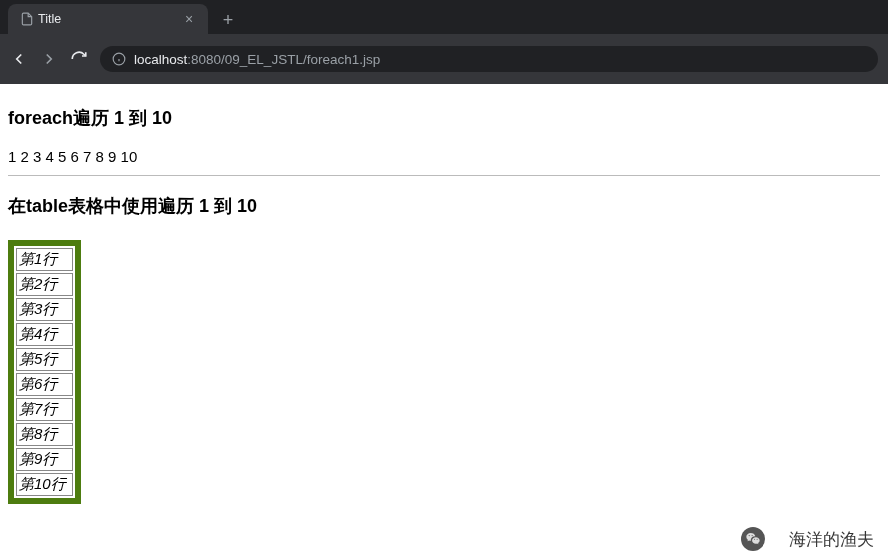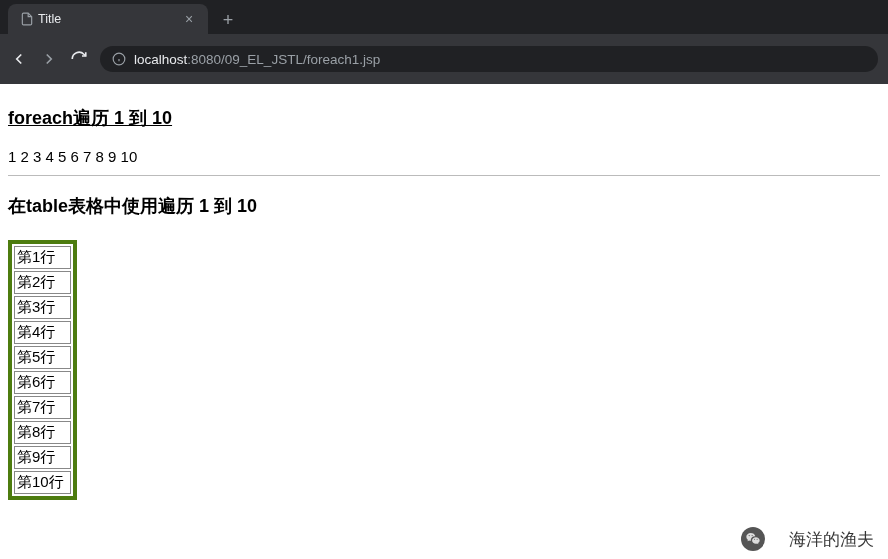--- a/index.html
+++ b/index.html
@@ -38,25 +38,25 @@
     background:#202124; height:26px; border-radius:14px; padding:0 12px;
     color:#9aa0a6; font-size:13.5px;
   }
   .addr .info-icon { width:14px; height:14px; display:flex; }
   .addr .url { white-space:nowrap; }
   .addr .url .host { color:#e8eaed; }
   .addr .url .rest { color:#9aa0a6; }
 
   
   .page { padding:12px 8px 8px 8px; color:#000; }
-  h3.h1page { font-size:18px; font-weight:bold; margin:10px 0 18px 0;text-decoration:underline; }
+  h3.h1page { font-size:18px; font-weight:bold; margin:10px 0 18px 0; }
   .numline { font-size:15px; margin-bottom:10px; }
   hr.sep { border:none; border-top:1px solid #bbb; margin:4px 0 18px 0; }
   h3.h2page { font-size:18px; font-weight:bold; margin:12px 0 22px 0; }
-  table.demo { border-collapse:separate; border-spacing:2px; border:4px solid #4d7c0f; }
+  table.demo { border-collapse:separate; border-spacing:2px; border:6px solid #4d7c0f;font-style:italic; }
   table.demo td { border:1px solid #888; padding:1px 6px 1px 2px; font-size:15px; min-width:46px; }
 
   
   .watermark {
     position:absolute; right:14px; bottom:8px;
     display:flex; align-items:center; gap:24px;
     color:rgba(0,0,0,0.80); font-size:17px;
     font-family:"Microsoft YaHei",sans-serif;
   }
   .wm-icon {

